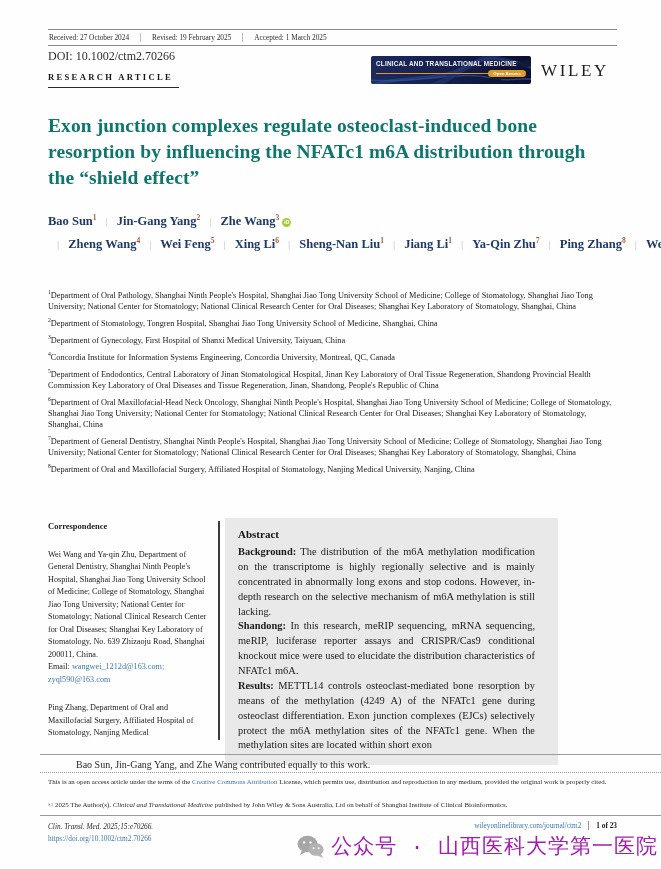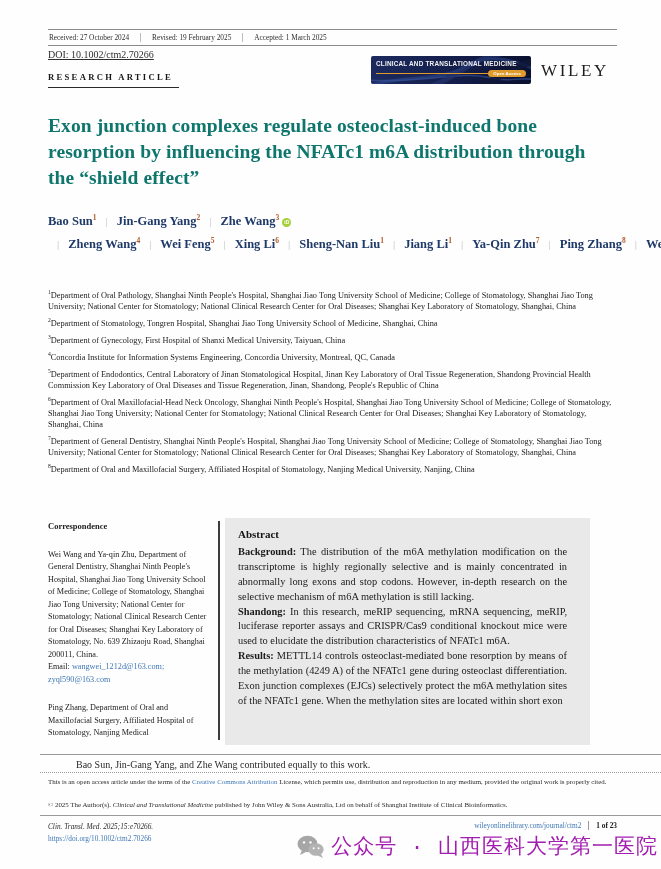--- a/index.html
+++ b/index.html
@@ -10,21 +10,21 @@
   }
   
   .dates-bar {
     position:absolute; left:48px; top:29px; width:569px; box-sizing:border-box;
     border-top:1px solid #8a8a8a; border-bottom:1px solid #8a8a8a;
     display:flex; align-items:flex-end; font-size:7.3px; color:#2e2e2e; padding:3px 0;
   }
   .dates-bar .seg { padding:0 11px; border-right:1px solid #bdbdbd; }
   .dates-bar .seg:first-child { padding-left:1px; }
   .dates-bar .seg:last-child { border-right:none; }
-  .doi-row { position:absolute; left:48px; top:49px; font-size:10px; color:#2e2e2e;text-decoration:underline; }
+  .doi-row { position:absolute; left:48px; top:49px; font-size:12px; color:#2e2e2e; }
 
   
   .banner { position:absolute; left:371px; top:56px; width:160px; height:28px; border-radius:2px; overflow:hidden; }
   .banner svg.bg { position:absolute; left:0; top:0; width:100%; height:100%; }
   .banner-title {
     position:absolute; left:5px; top:4px; width:150px;
     font-family:"Liberation Sans", sans-serif; font-weight:bold;
     font-size:6.4px; letter-spacing:0.2px; color:#f2f2f2; white-space:nowrap;
   }
   .banner-rule { position:absolute; left:5px; top:16.5px; width:148px; height:1.6px; background:#e09b2d; }
@@ -65,21 +65,21 @@
   .affil { margin:0 0 4.6px 0; }
   .affil sup { font-size:5.6px; }
 
   
   .correspondence { position:absolute; left:48px; top:520px; width:161px; font-size:8.2px; line-height:1.52; color:#222; }
   .corr-heading { font-weight:bold; font-size:8.5px; margin:0 0 3px 0; }
   .correspondence p { margin:16px 0 8px 0; }
   .link { color:#3f78b5; text-decoration:none; }
   .divider { position:absolute; left:218px; top:521px; width:1.6px; height:219px; background:#3d3d3d; }
   .abstract {
-    position:absolute; left:225px; top:518px; width:365px; min-height:227px; box-sizing:border-box;
+    position:absolute; left:225px; top:518px; width:333px; min-height:227px; box-sizing:border-box;
     background:#e9e9e9; padding:10px 23px 12px 13px;
   }
   .abstract .abs-heading { font-size:11px; font-weight:bold; margin:0 0 5px 0; color:#141414; }
   .abstract p { margin:0; font-size:10.4px; line-height:1.43; text-align:justify; color:#1b1b1b; }
 
   
   .rule { position:absolute; left:40px; right:0; border-top:1px solid #9a9a9a; }
   .rule.dotted { border-top:1px dotted #9a9a9a; }
   .equal-note { position:absolute; left:48px; top:759px; font-size:10px; color:#2a2a2a;padding-left:28px; }
   .license { position:absolute; left:48px; top:777px; width:574px; font-size:6.9px; line-height:1.55; color:#2a2a2a; }

